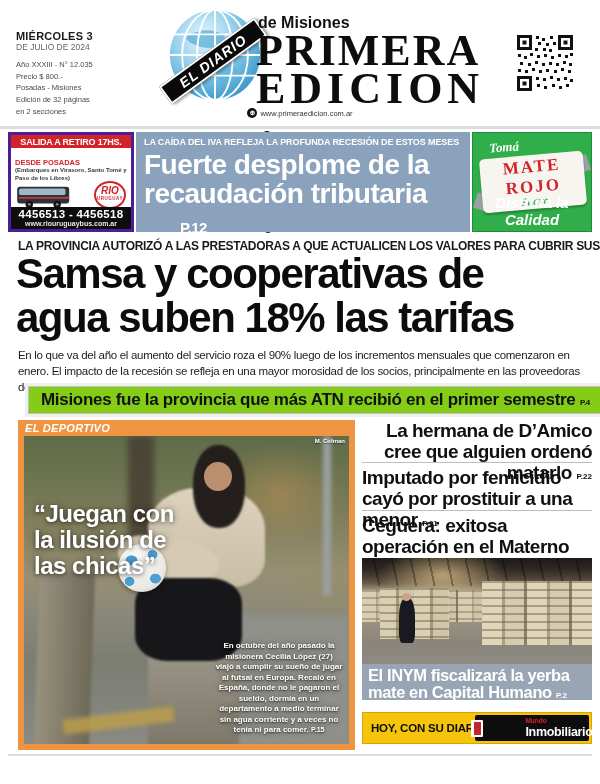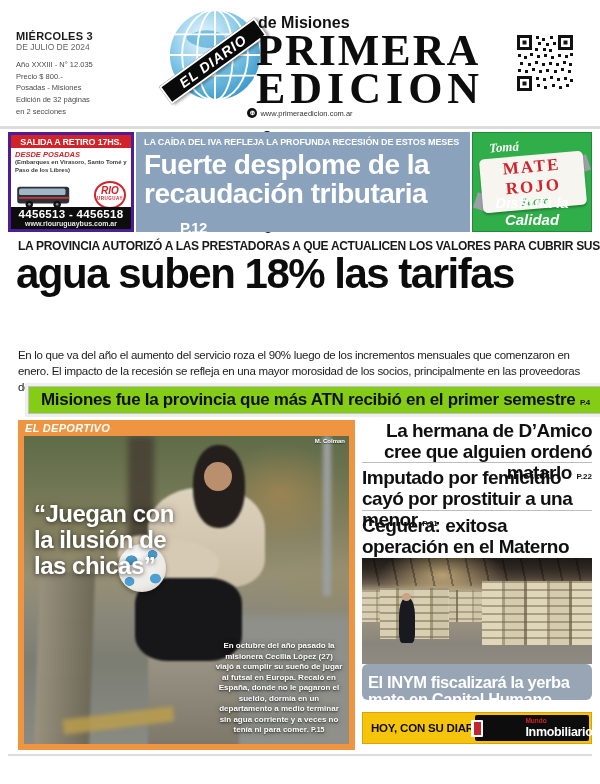--- a/index.html
+++ b/index.html
@@ -33,21 +33,21 @@
   .soc-ic { width:10px; height:10px; border-radius:50%; background:#111; color:#fff;
     font-size:6.5px; line-height:10px; text-align:center; font-weight:bold; flex:0 0 auto; }
   .soc-label { font-size:7.5px; color:#333; }
   .masthead-rule { position:absolute; left:0; top:126px; width:600px; height:3px; background:#dcdcdc; }
 
   
   .bus-ad { position:absolute; left:8px; top:132px; width:126px; height:100px; background:#fff;
     border:3px solid #4c1d95; overflow:hidden; }
   .bus-head { background:#d2232a; color:#fff; font-weight:bold; font-size:9px; text-align:center;
     padding:2px 0 1px; letter-spacing:-0.2px; }
-  .bus-sub { color:#d2232a; font-weight:bold; font-size:7.5px; padding:2px 4px 0;font-style:italic; }
+  .bus-sub { color:#d2232a; font-weight:bold; font-size:7.5px; padding:10px 4px 0; }
   .bus-det { color:#3a3a3a; font-weight:bold; font-size:6px; line-height:1.25; padding:0 4px; }
   .bus-row { position:absolute; left:0; right:0; top:46px; height:30px; }
   .bus-img { position:absolute; left:4px; top:2px; }
   .rio-logo { position:absolute; right:5px; top:0; width:32px; height:28px; border:2px solid #d2232a;
     border-radius:50%; text-align:center; background:#fff; }
   .rio-name { color:#d2232a; font-weight:bold; font-size:10px; line-height:1.5; font-style:italic; }
   .rio-sub { color:#d2232a; font-size:4.5px; font-weight:bold; letter-spacing:0.5px; margin-top:-2px; }
   .bus-foot { position:absolute; left:0; right:0; bottom:0; background:#0d0d0d; text-align:center;
     padding:1px 0 2px; }
   .bus-phones { color:#fff; font-weight:bold; font-size:11.5px; letter-spacing:0.3px; }
@@ -174,21 +174,21 @@
     background:
       repeating-linear-gradient(180deg, rgba(100,90,65,0.45) 0 2px, transparent 2px 8px),
       repeating-linear-gradient(90deg, #d9d0b3 0 16px, #a39977 16px 19px, #cfc5a8 19px 34px);
     filter:blur(0.4px); }
   .wh-person { left:16%; top:38%; width:7%; height:42%; background:#191920;
     border-radius:40% 40% 20% 20%; }
   .wh-head { left:17.5%; top:33%; width:4%; height:8%; background:#c9a387; border-radius:50%; }
 
   .inym { position:absolute; left:362px; top:664px; width:230px; height:36px; background:#98a5b4;
     color:#fff; font-weight:bold; font-size:16.5px; line-height:1.06; letter-spacing:-0.4px;
-    padding:10px 6px;border-radius:6px; }
+    padding:3px 6px; }
   .inym .pref { font-size:8px; letter-spacing:0; }
 
   .promo { position:absolute; left:362px; top:712px; width:230px; height:32px; background:#f6c50b;
     border:1px solid #d8a407; }
   .promo-label { position:absolute; left:8px; top:50%; transform:translateY(-50%); font-weight:bold;
     font-size:11.5px; color:#0d0d0d; letter-spacing:-0.2px; white-space:nowrap; }
   .promo-brand { position:absolute; right:2px; top:2px; bottom:2px; width:114px; background:#0d0d0d;
     border-radius:2px; display:flex; align-items:center; justify-content:center; gap:6px; }
   .door { position:relative; width:12px; height:17px; background:#fff; border-radius:1px; flex:0 0 auto; }
   .door::after { content:""; position:absolute; left:3px; top:2px; width:7px; height:13px; background:#c1272d; }
@@ -368,20 +368,21 @@
     <div class="mate-ribbon">
       <div class="mate-brand">MATE</div>
       <div class="mate-brand">ROJO</div>
       <div class="mate-suave">Suave</div>
     </div>
     <div class="mate-slogan">Disfrutá la Calidad</div>
   </div>
 
   <div class="main-kicker">LA PROVINCIA AUTORIZÓ A LAS PRESTADORAS A QUE ACTUALICEN LOS VALORES PARA CUBRIR SUS COSTOS</div>
   <div class="main-headline">
+    <div>Samsa y cooperativas de</div>
     <div>agua suben 18% las tarifas</div>
   </div>
   <div class="main-deck"><span>En lo que va del año el aumento del servicio roza el 90% luego de los incrementos mensuales que comenzaron en enero. El impacto de la recesión se refleja en una mayor morosidad de los socios, principalmente en las proveedoras del interior.</span> <span class="pref">P.3</span></div>
 
   <div class="atn">
     <div class="atn-text"><span>Misiones fue la provincia que más ATN recibió en el primer semestre</span> <span class="pref">P.4</span></div>
   </div>
 
   <div class="deportivo">
     <div class="dep-label">EL DEPORTIVO</div>

